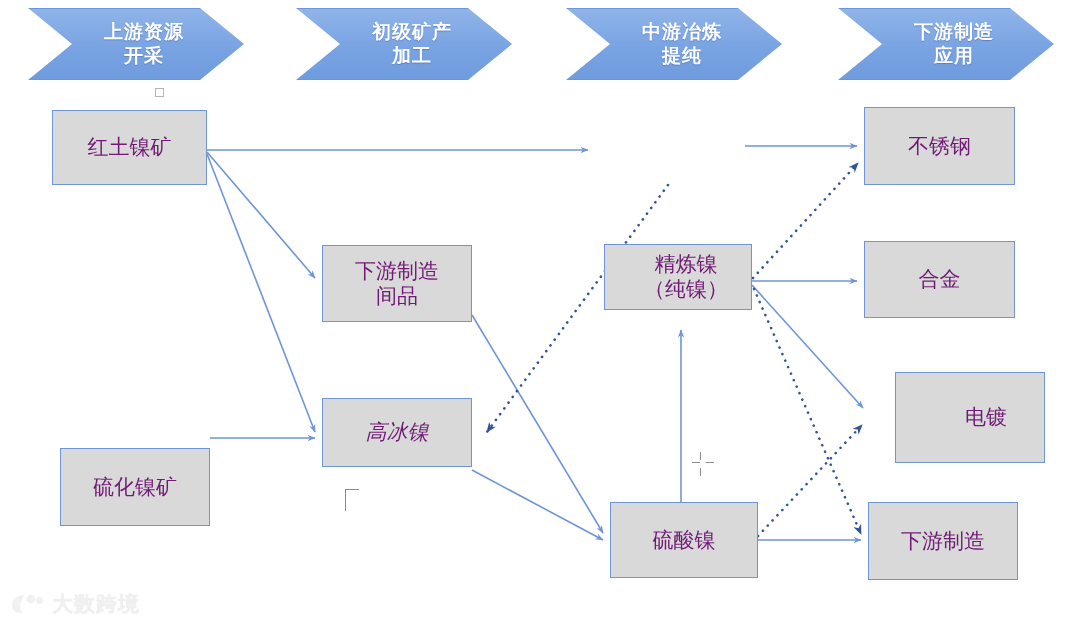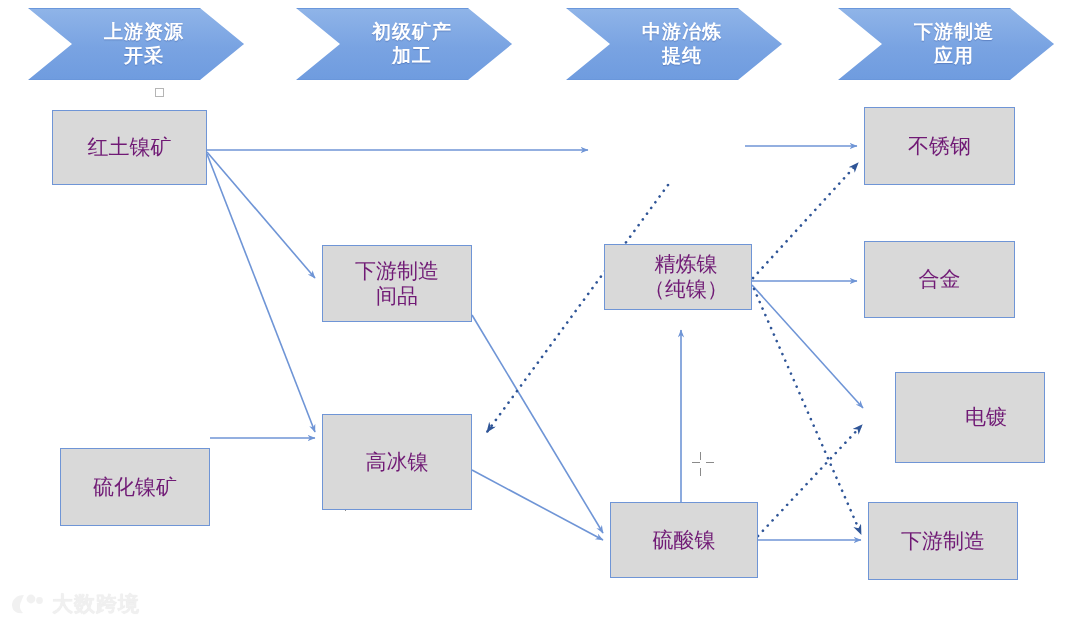--- a/index.html
+++ b/index.html
@@ -148,21 +148,21 @@
 
   <div class="node" style="left:60px;top:400px;width:150px;height:78px;margin-top:48px;">
     <span>硫化镍矿</span>
   </div>
 
   <div class="node" style="left:322px;top:245px;width:150px;height:77px;">
     <span>下游制造
 间品</span>
   </div>
 
-  <div class="node" style="left:322px;top:414px;width:150px;height:96px;">
+  <div class="node" style="left:322px;top:398px;width:150px;height:69px;font-style:italic;">
     <span>高冰镍</span>
   </div>
 
 
   <div class="node" style="left:604px;top:244px;width:148px;height:66px;padding-left:16px;">
     <span>精炼镍
 （纯镍）</span>
   </div>
 
   <div class="node" style="left:610px;top:502px;width:148px;height:76px;">

